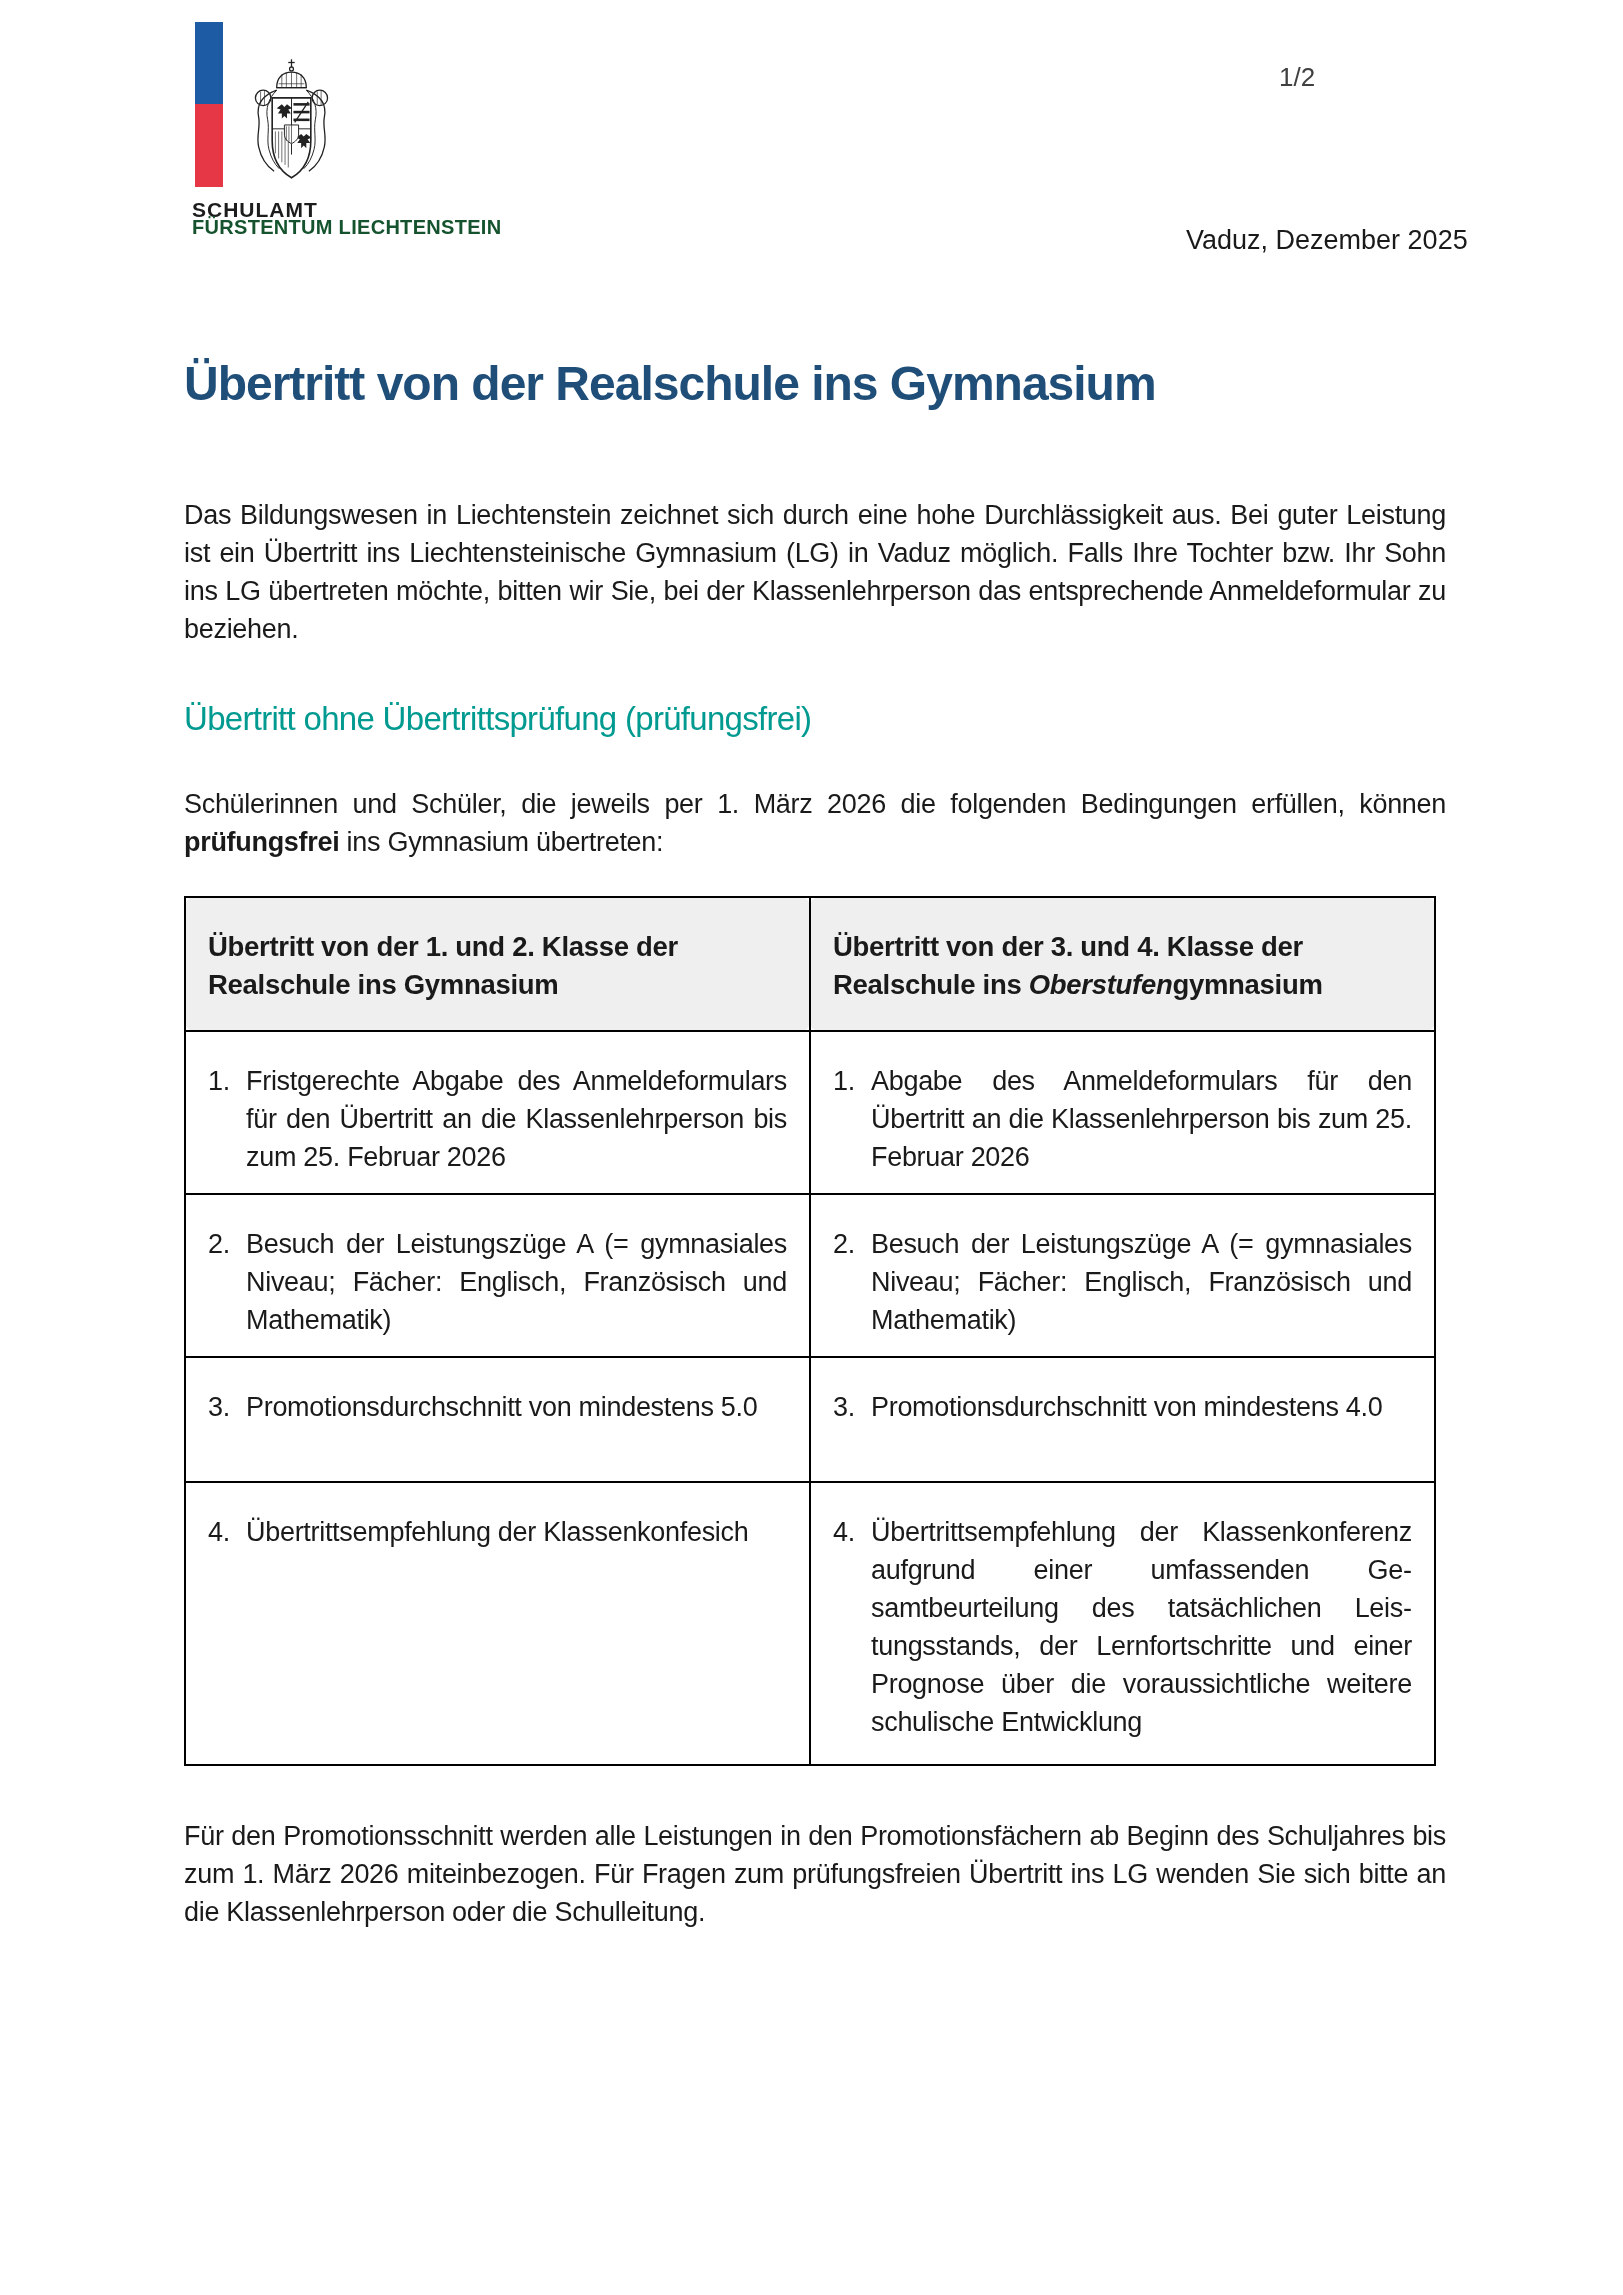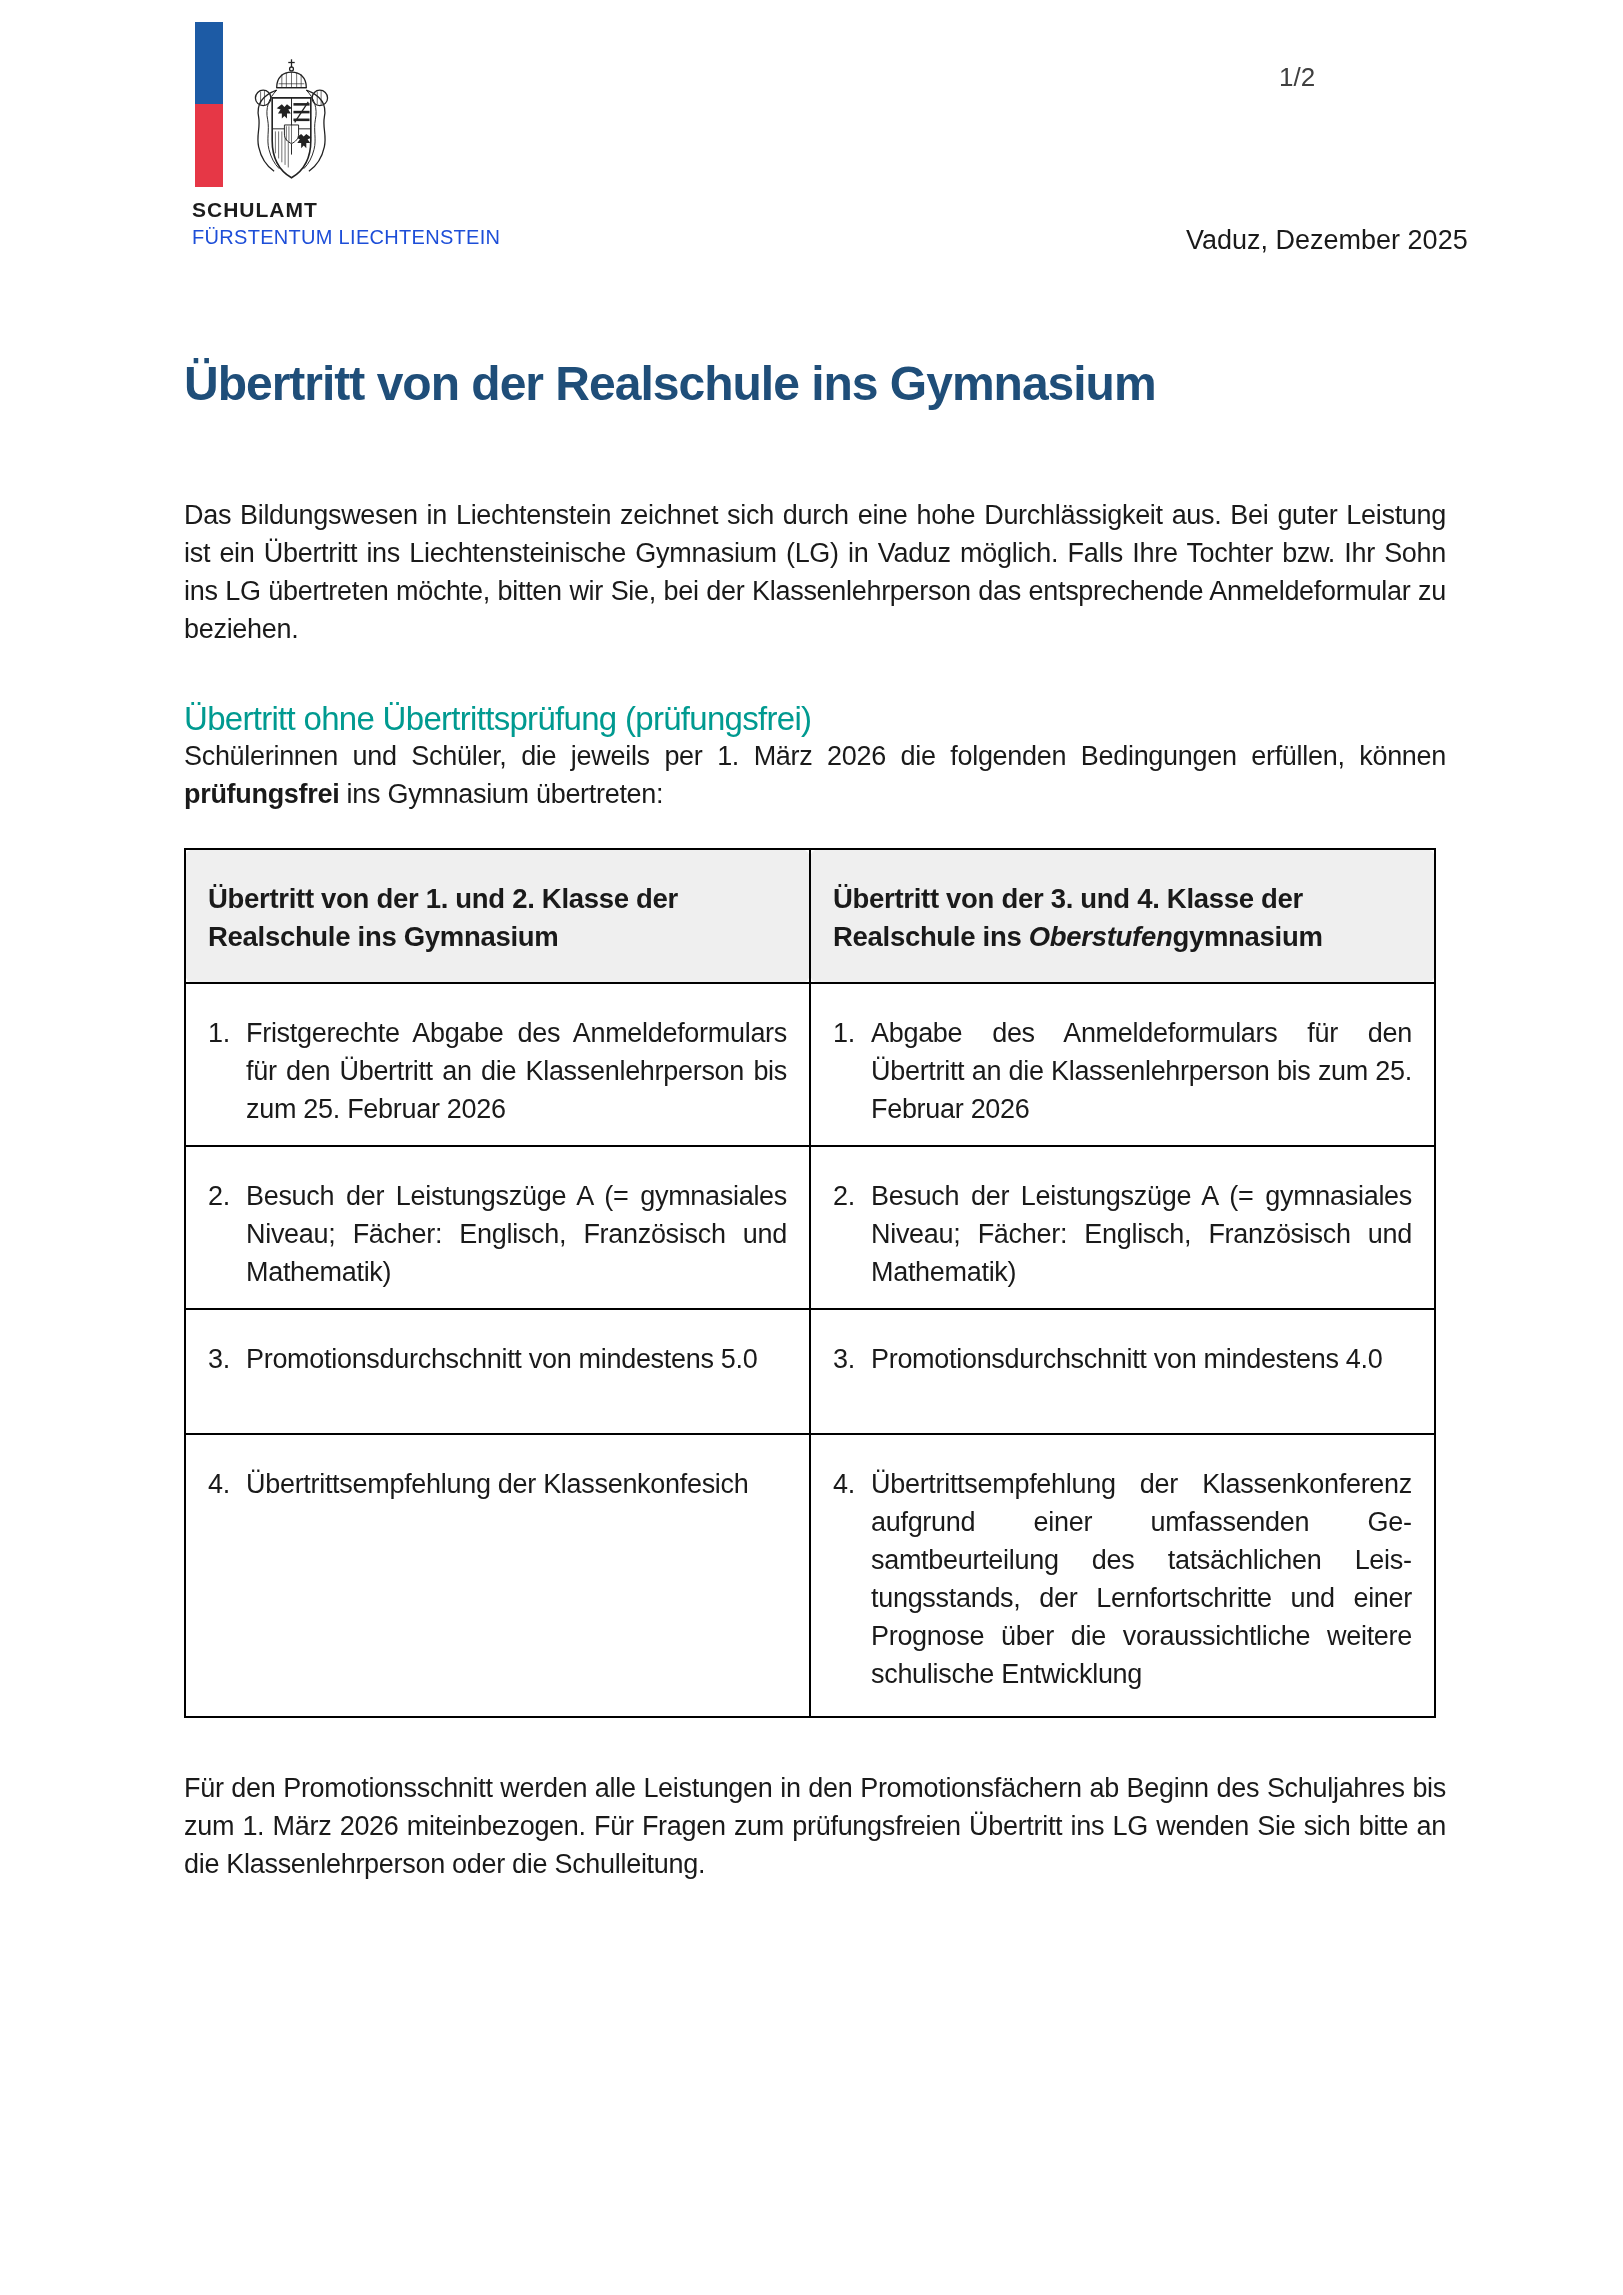--- a/index.html
+++ b/index.html
@@ -15,22 +15,22 @@
   
   .flag-bar{position:absolute;left:195px;top:21.6px;width:27.5px;height:165px;}
   .flag-bar .blue{height:50%;}
   .flag-bar .red{height:50%;}
   .crest{position:absolute;left:243px;top:58px;width:97px;height:132px;}
   .org-name{
     position:absolute;left:192px;top:198px;
     font-size:21px;font-weight:bold;letter-spacing:1px;color:#1c1c1c;
   }
   .org-sub{
-    position:absolute;left:192px;top:226px;
-    font-size:20px;font-weight:normal;letter-spacing:0.3px;color:#1d4ed8;
+    position:absolute;left:192px;top:216px;
+    font-size:20px;font-weight:bold;letter-spacing:0.3px;color:#14532d;
   }
   .page-num{
     position:absolute;left:1279px;top:62px;width:79px;
     font-size:26px;color:#404040;
   }
   .place-date{
     position:absolute;left:1186px;top:225px;
     font-size:27px;color:#1a1a1a;
   }
   
@@ -40,21 +40,21 @@
     letter-spacing:-1px;color:#1f4e79;margin:0 0 84px 0;
   }
   .body-text{
     font-size:27px;line-height:38px;letter-spacing:-0.3px;
     text-align:justify;margin:0;
   }
   .section-heading{
     font-size:33px;line-height:37px;font-weight:normal;letter-spacing:-0.7px;
     color:#009a90;margin:52px 0 0 0;
   }
-  .para2{}
+  .para2{margin-top:48px;}
   .closing{margin-top:51px;}
   .bold{font-weight:bold;}
   .italic{font-style:italic;}
   
   table.cond{
     border-collapse:collapse;
     width:1252px;
     margin-top:35px;
     table-layout:fixed;
   }

